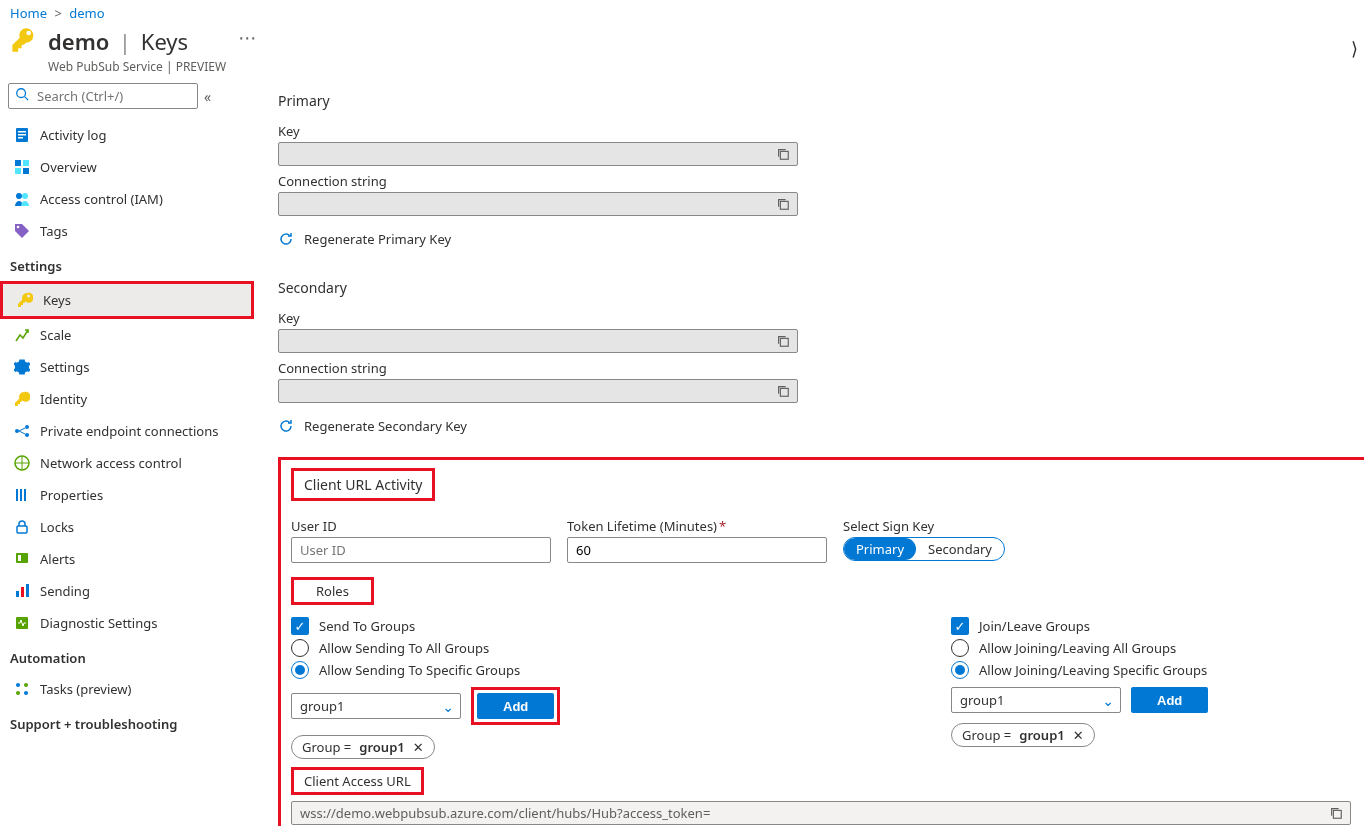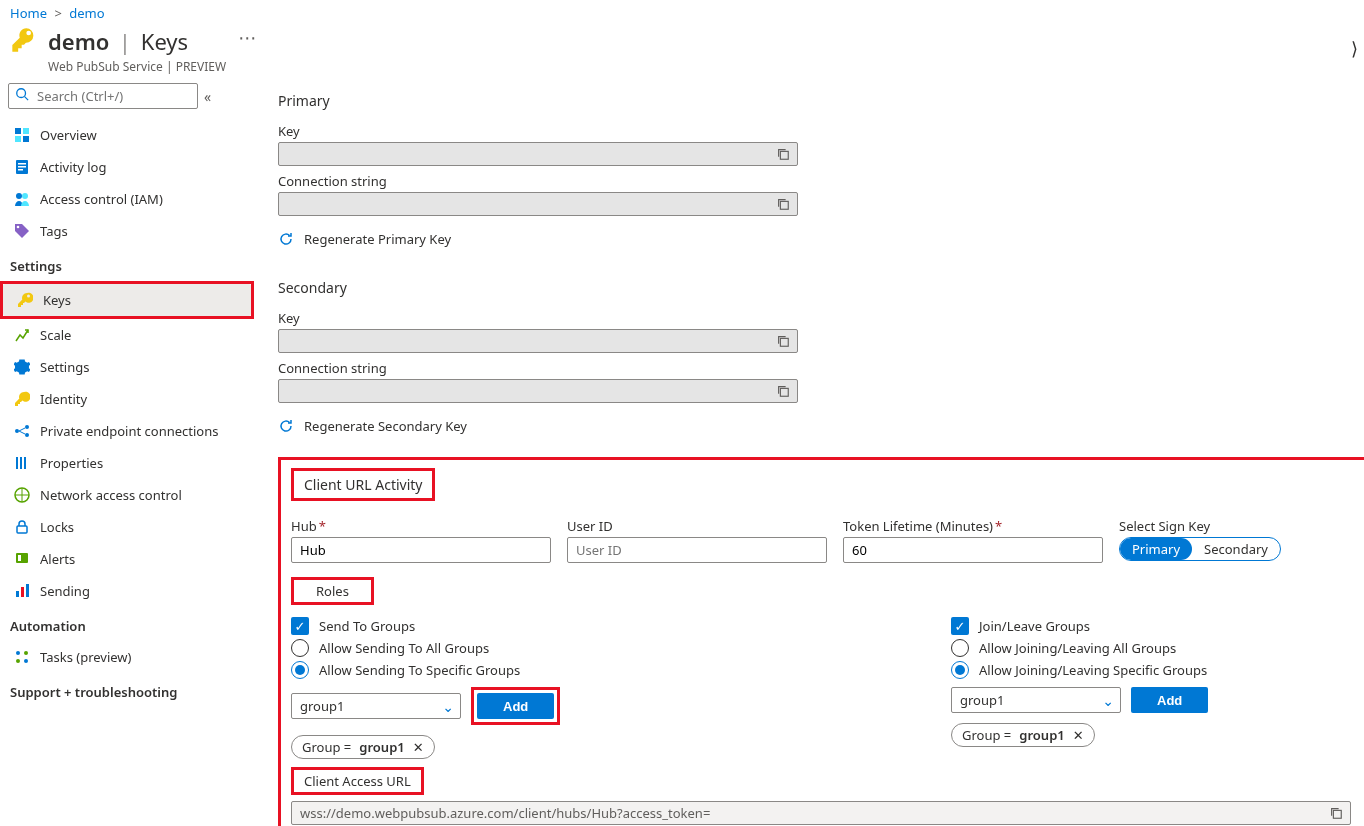--- a/index.html
+++ b/index.html
@@ -163,38 +163,38 @@
         </span>
         <input type="text" placeholder="Search (Ctrl+/)" style="">
       </div>
       <span class="chev-collapse">«</span>
     </div>
 
     <div class="nav">
       <div class="nav-item">
         <span class="nav-icon">
             <svg viewBox="0 0 16 16">
+              <rect x="2" y="1" width="12" height="14" rx="1" fill="#0078d4"></rect>
+              <rect x="4" y="4" width="8" height="1.5" fill="#fff"></rect>
+              <rect x="4" y="7" width="8" height="1.5" fill="#fff"></rect>
+              <rect x="4" y="10" width="5" height="1.5" fill="#fff"></rect>
+            </svg>
+          </span>
+        <span>Activity log</span>
+      </div>
+      <div class="nav-item">
+        <span class="nav-icon">
+            <svg viewBox="0 0 16 16">
               <rect x="1" y="1" width="6" height="6" fill="#0078d4"></rect>
               <rect x="9" y="1" width="6" height="6" fill="#50e6ff"></rect>
               <rect x="1" y="9" width="6" height="6" fill="#50e6ff"></rect>
               <rect x="9" y="9" width="6" height="6" fill="#0078d4"></rect>
             </svg>
           </span>
         <span>Overview</span>
-      </div>
-      <div class="nav-item">
-        <span class="nav-icon">
-            <svg viewBox="0 0 16 16">
-              <rect x="2" y="1" width="12" height="14" rx="1" fill="#0078d4"></rect>
-              <rect x="4" y="4" width="8" height="1.5" fill="#fff"></rect>
-              <rect x="4" y="7" width="8" height="1.5" fill="#fff"></rect>
-              <rect x="4" y="10" width="5" height="1.5" fill="#fff"></rect>
-            </svg>
-          </span>
-        <span>Activity log</span>
       </div>
       <div class="nav-item">
         <span class="nav-icon">
             <svg viewBox="0 0 16 16" fill="#0078d4">
               <circle cx="5" cy="5" r="3"></circle>
               <circle cx="11" cy="5" r="3" fill="#50e6ff"></circle>
               <path d="M1 15c0-3 2-5 4-5s4 2 4 5z"></path>
               <path d="M7 15c0-3 2-5 4-5s4 2 4 5z" fill="#50e6ff"></path>
             </svg>
           </span>
@@ -254,39 +254,39 @@
               <circle cx="3" cy="8" r="2"></circle>
               <circle cx="13" cy="4" r="2"></circle>
               <circle cx="13" cy="12" r="2"></circle>
               <path d="M5 8l6-3M5 8l6 3" stroke="#0078d4"></path>
             </svg>
           </span>
         <span>Private endpoint connections</span>
       </div>
       <div class="nav-item">
         <span class="nav-icon">
+            <svg viewBox="0 0 16 16" fill="#57a300">
+              <circle cx="8" cy="8" r="7" fill="none" stroke="#57a300" stroke-width="1.5"></circle>
+              <path d="M8 1v14M1 8h14" stroke="#57a300"></path>
+            </svg>
+          </span>
+        <span>Network access control</span>
+      </div>
+      <div class="nav-item">
+        <span class="nav-icon">
             <svg viewBox="0 0 16 16" fill="#0078d4">
               <rect x="2" y="2" width="2" height="12"></rect>
               <rect x="6" y="2" width="2" height="12"></rect>
               <rect x="10" y="2" width="2" height="12"></rect>
             </svg>
           </span>
         <span>Properties</span>
       </div>
       <div class="nav-item">
         <span class="nav-icon">
-            <svg viewBox="0 0 16 16" fill="#57a300">
-              <circle cx="8" cy="8" r="7" fill="none" stroke="#57a300" stroke-width="1.5"></circle>
-              <path d="M8 1v14M1 8h14" stroke="#57a300"></path>
-            </svg>
-          </span>
-        <span>Network access control</span>
-      </div>
-      <div class="nav-item">
-        <span class="nav-icon">
             <svg viewBox="0 0 16 16" fill="none" stroke="#0078d4" stroke-width="1.5">
               <rect x="3" y="7" width="10" height="7" rx="1"></rect>
               <path d="M5 7V5a3 3 0 0 1 6 0v2"></path>
             </svg>
           </span>
         <span>Locks</span>
       </div>
 
       <div class="nav-item">
         <span class="nav-icon">
@@ -299,20 +299,29 @@
       </div>
       <div class="nav-item">
         <span class="nav-icon">
             <svg viewBox="0 0 16 16" fill="#0078d4">
               <rect x="2" y="8" width="3" height="6"></rect>
               <rect x="7" y="4" width="3" height="10" fill="#e81123"></rect>
               <rect x="12" y="1" width="3" height="13"></rect>
             </svg>
           </span>
         <span>Sending</span>
+      </div>
+      <div class="nav-item">
+        <span class="nav-icon">
+            <svg viewBox="0 0 16 16" fill="#57a300">
+              <rect x="2" y="2" width="12" height="12" rx="1"></rect>
+              <path d="M4 8h2l1-3 2 6 1-3h2" stroke="#fff" fill="none"></path>
+            </svg>
+          </span>
+        <span>Diagnostic Settings</span>
       </div>
 
       <div class="nav-group-label">Automation</div>
       <div class="nav-item">
         <span class="nav-icon">
             <svg viewBox="0 0 16 16" fill="#0078d4">
               <circle cx="4" cy="4" r="2"></circle>
               <circle cx="12" cy="4" r="2" fill="#57a300"></circle>
               <circle cx="4" cy="12" r="2" fill="#57a300"></circle>
               <circle cx="12" cy="12" r="2"></circle>
@@ -383,24 +392,20 @@
             <path d="M13 2v3h-3"></path>
           </svg></span>
       <span>Regenerate Secondary Key</span>
     </div>
 
     <div class="gen-box">
       <div class="gen-title">Client URL Activity</div>
 
       <div class="gen-grid">
         <div>
-          <div class="field-label"><span>Hub</span><span class="req">*</span></div>
-          <input class="txt-input" value="Hub" style="">
-        </div>
-        <div>
           <div class="field-label">User ID</div>
           <input class="txt-input" placeholder="User ID" style="">
         </div>
         <div>
           <div class="field-label"><span>Token Lifetime (Minutes)</span><span class="req">*</span></div>
           <input class="txt-input" value="60" style="">
         </div>
         <div>
           <div class="field-label">Select Sign Key</div>
           <div class="seg-toggle">

